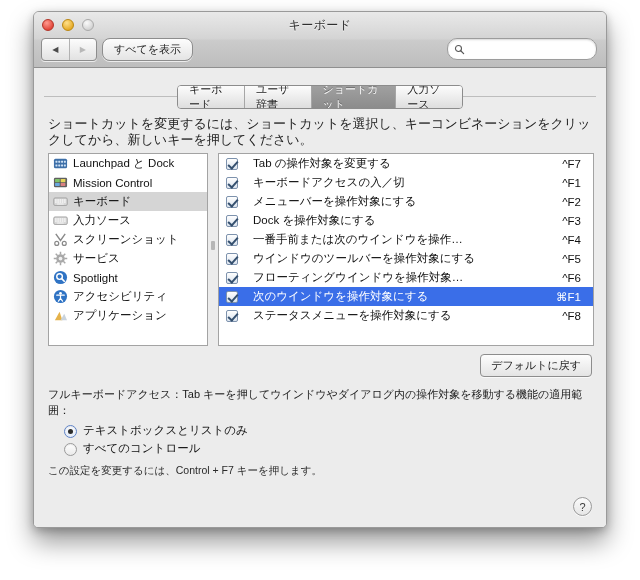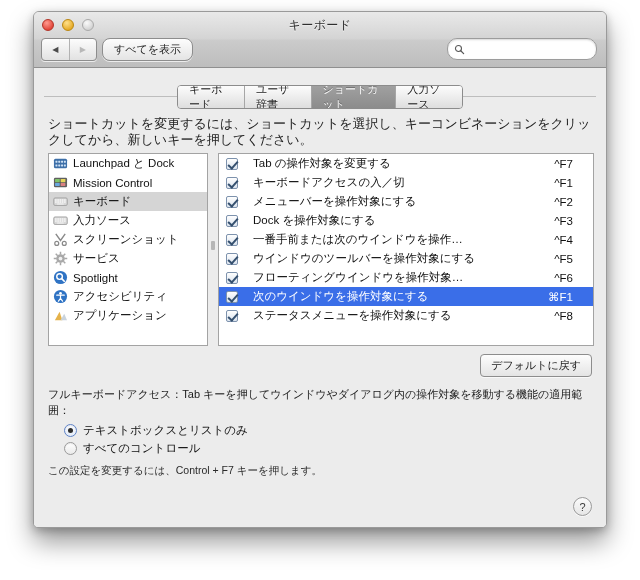--- a/index.html
+++ b/index.html
@@ -250,21 +250,21 @@
     transform: rotate(42deg);
   }
   .krow .klabel {
     margin-left: 15px;
     flex: 1 1 auto;
     white-space: nowrap;
     overflow: hidden;
   }
   .krow .kkey {
     flex: 0 0 auto;
-    margin-right: 20px;
+    margin-right: 12px;
     font-size: 11.5px;
     white-space: nowrap;
   }
 
   
   #restore {
     position: absolute;
     right: 14px; top: 286px;
     height: 21px;
     padding: 0 10px;
@@ -283,21 +283,21 @@
     left: 14px; top: 318px;
     width: 548px;
     font-size: 11px;
     line-height: 16px;
     color: #1c1c1c;
   }
 
   .radiorow {
     position: absolute;
     left: 30px;
-    display: flex; align-items: center;
+    display: flex; align-items: flex-end;
     font-size: 11.5px;
     color: #111;
     cursor: default;
   }
   #radio1 { top: 355px; }
   #radio2 { top: 373px; }
   .radio {
     width: 13px; height: 13px;
     border-radius: 50%;
     border: 1px solid #9a9a9a;

